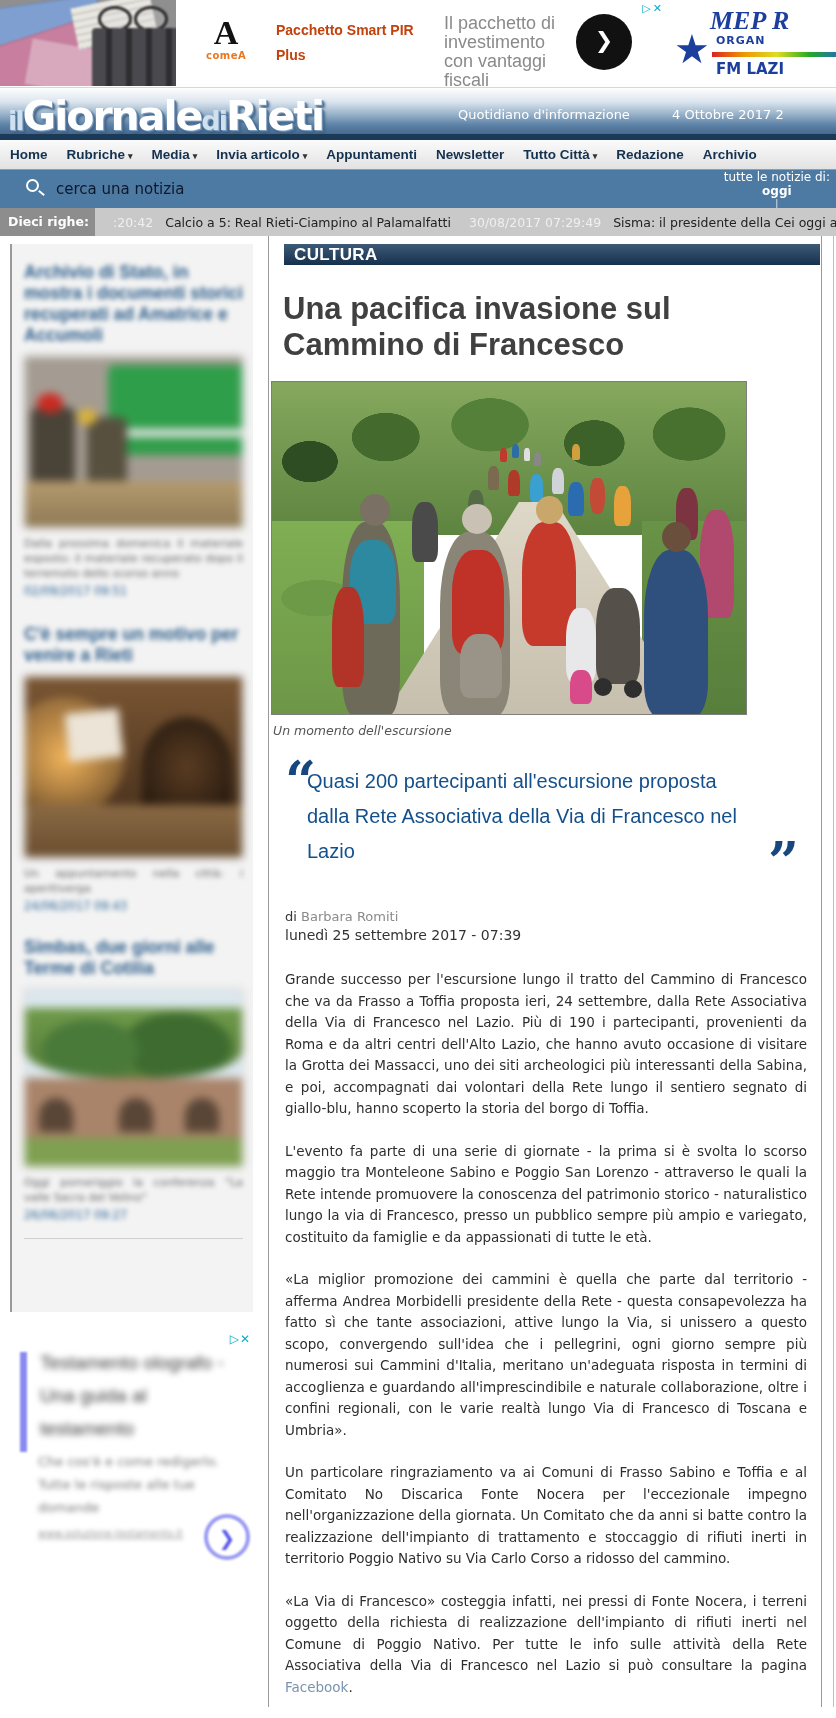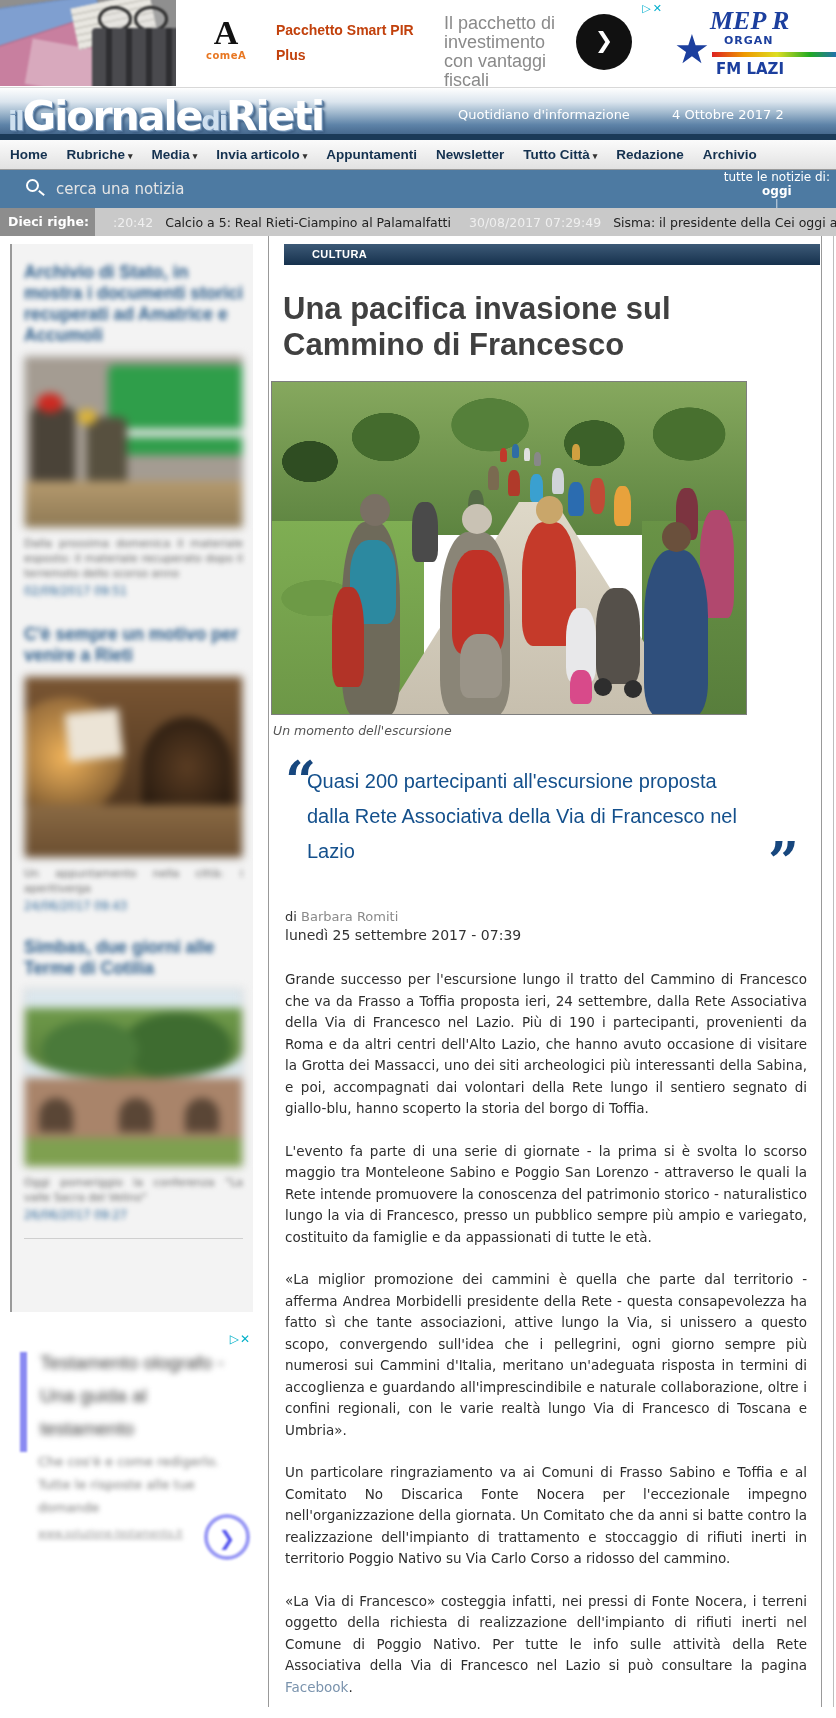--- a/index.html
+++ b/index.html
@@ -29,21 +29,21 @@
   .ad-title { position:absolute; left:100px; top:18px; width:160px; font-family:"Liberation Sans", sans-serif;
     font-size:14px; font-weight:bold; color:#c2410c; line-height:25px; }
   .ad-desc { position:absolute; left:268px; top:14px; width:130px; font-family:"Liberation Sans", sans-serif;
     font-size:18px; color:#8a8a8a; line-height:19px; }
   .ad-cta { position:absolute; left:400px; top:14px; width:56px; height:56px; border-radius:50%; background:#111;
     color:#fff; font-size:22px; text-align:center; line-height:54px; font-weight:bold; }
   .adchoices { position:absolute; right:4px; top:2px; font-size:11px; color:#00aecd; letter-spacing:2px; }
   .banner-partner { position:absolute; left:672px; top:0; width:164px; height:86px; background:#fff; overflow:hidden; }
   .mep-star { position:absolute; left:2px; top:26px; font-size:40px; color:#1c3f9e; }
   .mep-name { position:absolute; left:38px; top:6px; font-family:"Liberation Serif", serif; font-style:italic; font-weight:bold; font-size:26px; color:#1c3f9e; white-space:nowrap; }
-  .mep-organ { position:absolute; left:52px; top:34px; font-size:11px; font-weight:bold; color:#1c3f9e; letter-spacing:1px; white-space:nowrap; }
+  .mep-organ { position:absolute; left:44px; top:34px; font-size:11px; font-weight:bold; color:#1c3f9e; letter-spacing:1px; white-space:nowrap; }
   .mep-rainbow { position:absolute; left:40px; top:52px; width:130px; height:5px;
     background:linear-gradient(90deg,#d22,#e90,#dd2,#2a2,#26c); }
   .mep-fm { position:absolute; left:44px; top:60px; font-size:15px; font-weight:bold; color:#1c3f9e; white-space:nowrap; }
 
   
   .masthead { position:relative; width:836px; height:52px; overflow:hidden;
     background:linear-gradient(#fefefe 0%, #dbe5ee 30%, #9db6cc 55%, #5e83a8 80%, #47698e 100%);
     border-bottom:6px solid #1b3a58; }
   .mh-logo { position:absolute; left:8px; bottom:-6px; font-family:"DejaVu Sans", sans-serif; font-weight:bold;
     font-size:41px; letter-spacing:-2px; color:#fff;
@@ -56,21 +56,21 @@
   .navbar { width:836px; height:30px; background:linear-gradient(#fbfbfb,#e2e2e2); border-bottom:1px solid #9a9a9a;
     display:flex; align-items:center; padding-left:10px; gap:19px; overflow:hidden; }
   .nav-item { font-family:"Liberation Sans", sans-serif; font-size:13.5px; font-weight:bold; color:#14314f; white-space:nowrap; cursor:pointer;text-align:right; }
   .nav-item .caret { font-size:9px; color:#333; margin-left:3px; }
 
   
   .searchbar { position:relative; width:836px; height:38px; background:#4d7aa2; display:flex; align-items:center; overflow:hidden; }
   .search-glass { margin-left:26px; width:20px; height:20px; position:relative; flex:0 0 auto; cursor:pointer; }
   .search-glass .lens { position:absolute; left:0; top:0; width:13px; height:13px; border:2px solid #fff; border-radius:50%; }
   .search-glass .handle { position:absolute; left:12px; top:13px; width:7px; height:2px; background:#fff; transform:rotate(40deg); }
-  .search-placeholder { margin-left:10px; color:#e5e5e5; font-size:15px; }
+  .search-placeholder { margin-left:10px; color:#0f172a; font-size:15px; }
   .search-links { position:absolute; right:6px; top:0; height:38px; display:flex; align-items:center; color:#fff; font-size:12px; white-space:nowrap;flex-direction:column; }
   .search-links b { margin:0 5px; cursor:pointer; }
   .search-links .sep { color:#cdd9e4; }
 
   
   .ticker { width:836px; height:28px; background:#c9c9c9; display:flex; align-items:center; overflow:hidden; }
   .ticker-label { flex:0 0 95px; height:28px; background:#8d8d8d; color:#fff; font-weight:bold; font-size:12.5px;
     line-height:28px; padding-left:8px; }
   .ticker-strip { display:flex; align-items:center; white-space:nowrap; font-size:12.5px; overflow:hidden; }
   .t-time { color:#efefef; margin:0 12px 0 18px; }
@@ -125,23 +125,23 @@
     filter:blur(3px); font-family:"Liberation Sans", sans-serif; }
   .sad-desc { position:absolute; left:26px; top:122px; width:200px; font-size:13px; line-height:23px; color:#777; filter:blur(2.6px); }
   .sad-link { position:absolute; left:26px; top:200px; font-size:10px; color:#999; text-decoration:underline; filter:blur(2px); }
   .sad-cta { position:absolute; left:192px; top:186px; width:46px; height:46px; border-radius:50%;
     border:4px solid #9a9af5; color:#5555ee; font-size:20px; font-weight:bold; text-align:center; line-height:40px;
     filter:blur(1.2px); cursor:pointer; }
 
   
   .article { position:absolute; left:268px; top:0; width:554px; height:1471px; background:#fff;
     border-left:1px solid #999; border-right:1px solid #999; }
-  .cat-bar { margin:8px 0 0 15px; width:536px; height:21px; line-height:21px; padding-left:28px;
+  .cat-bar { margin:8px 0 0 15px; width:536px; height:21px; line-height:21px; padding-left:10px;
     background:linear-gradient(#3d5a77,#16314d); color:#fff; font-family:"Liberation Sans", sans-serif;
-    font-weight:bold; font-size:11px; letter-spacing:.4px; }
+    font-weight:bold; font-size:17px; letter-spacing:.4px; }
   .a-title { margin:26px 14px 0 14px; font-family:"Liberation Sans", sans-serif; font-size:31px; line-height:36px; color:#404040; }
   .a-photo { margin:18px 0 0 2px; width:476px; height:334px; border:1px solid #7e7e7e; position:relative; overflow:hidden; }
   .ph-trees { position:absolute; left:0; top:0; right:0; height:46%;
     background:radial-gradient(46px 34px at 8% 52%, #2f4d22 0 60%, transparent 61%),
       radial-gradient(56px 40px at 24% 36%, #446b2d 0 60%, transparent 61%),
       radial-gradient(64px 44px at 46% 28%, #55803a 0 60%, transparent 61%),
       radial-gradient(50px 38px at 68% 40%, #3c6129 0 60%, transparent 61%),
       radial-gradient(60px 44px at 88% 34%, #48702f 0 60%, transparent 61%),
       linear-gradient(#86a85e,#5d8440); }
   .ph-grass-left { position:absolute; left:0; top:42%; bottom:0; width:32%;

